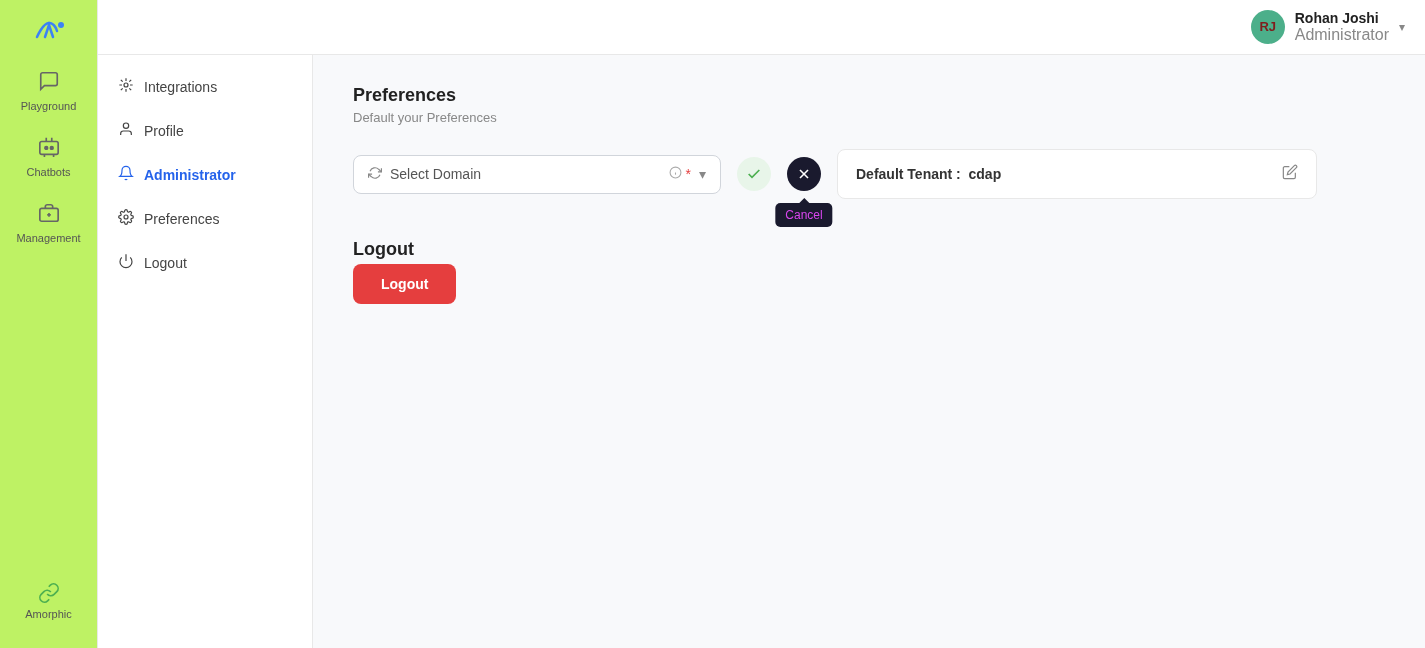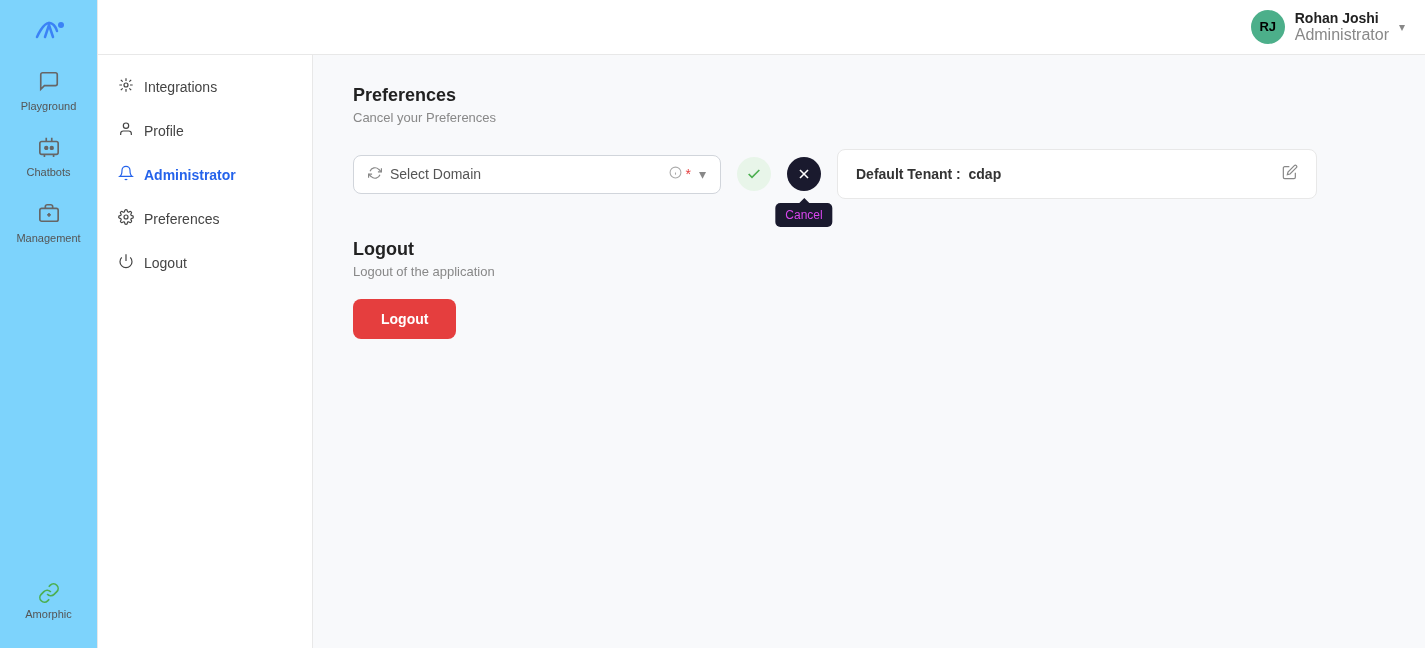--- a/index.html
+++ b/index.html
@@ -1,21 +1,21 @@
 <!DOCTYPE html>
 <html><head>
   <meta charset="utf-8">
   <style>
     * { box-sizing: border-box; margin: 0; padding: 0; }
     body { font-family: -apple-system, BlinkMacSystemFont, 'Segoe UI', sans-serif; background: #f0f2f5; display: flex; height: 648px; overflow: hidden; }
 
     
     .sidebar {
       width: 98px;
-      background: #7dd3fc;
+      background: #bef264;
       display: flex;
       flex-direction: column;
       align-items: center;
       padding: 10px 0;
       border-right: 1px solid #e8e8e8;
       flex-shrink: 0;
       height: 648px;
     }
     .sidebar-logo {
       width: 50px;
@@ -89,21 +89,21 @@
       cursor: pointer;
     }
     .user-avatar {
       width: 34px;
       height: 34px;
       background: #4caf8a;
       border-radius: 50%;
       display: flex;
       align-items: center;
       justify-content: center;
-      color: #000000;
+      color: #7f1d1d;
       font-size: 13px;
       font-weight: 600;
     }
     .user-name { font-size: 14px; font-weight: 600; color: #222; line-height: 1.2; }
     .user-role { font-size: 16px; color: #888; }
     .user-chevron { color: #888; font-size: 12px; }
 
     
     .content-area {
       flex: 1;
@@ -434,21 +434,21 @@
         </span>
         <span>Logout</span>
       </div>
 
     </div>
 
     <div class="main-content">
 
       <div>
         <div class="section-title">Preferences</div>
-        <div class="section-subtitle">Cancel your Preferences</div>
+        <div class="section-subtitle">Default your Preferences</div>
 
         <div class="preferences-row">
 
           <div class="select-domain-container">
             <span class="select-domain-refresh">
               <svg width="14" height="14" viewBox="0 0 24 24" fill="none" stroke="#888" stroke-width="2">
                 <polyline points="23 4 23 10 17 10"></polyline>
                 <polyline points="1 20 1 14 7 14"></polyline>
                 <path d="M3.51 9a9 9 0 0 1 14.85-3.36L23 10M1 14l4.64 4.36A9 9 0 0 0 20.49 15"></path>
               </svg>
@@ -491,19 +491,18 @@
                 <path d="M11 4H4a2 2 0 0 0-2 2v14a2 2 0 0 0 2 2h14a2 2 0 0 0 2-2v-7"></path>
                 <path d="M18.5 2.5a2.121 2.121 0 0 1 3 3L12 15l-4 1 1-4 9.5-9.5z"></path>
               </svg>
             </span>
           </div>
         </div>
       </div>
 
       <div class="logout-section">
         <div class="logout-title">Logout</div>
-        <div class="logout-subtitle">Logout of the application</div>
         <button class="logout-btn">Logout</button>
       </div>
 
     </div>
   </div>
 </div>
 
 </body></html>

